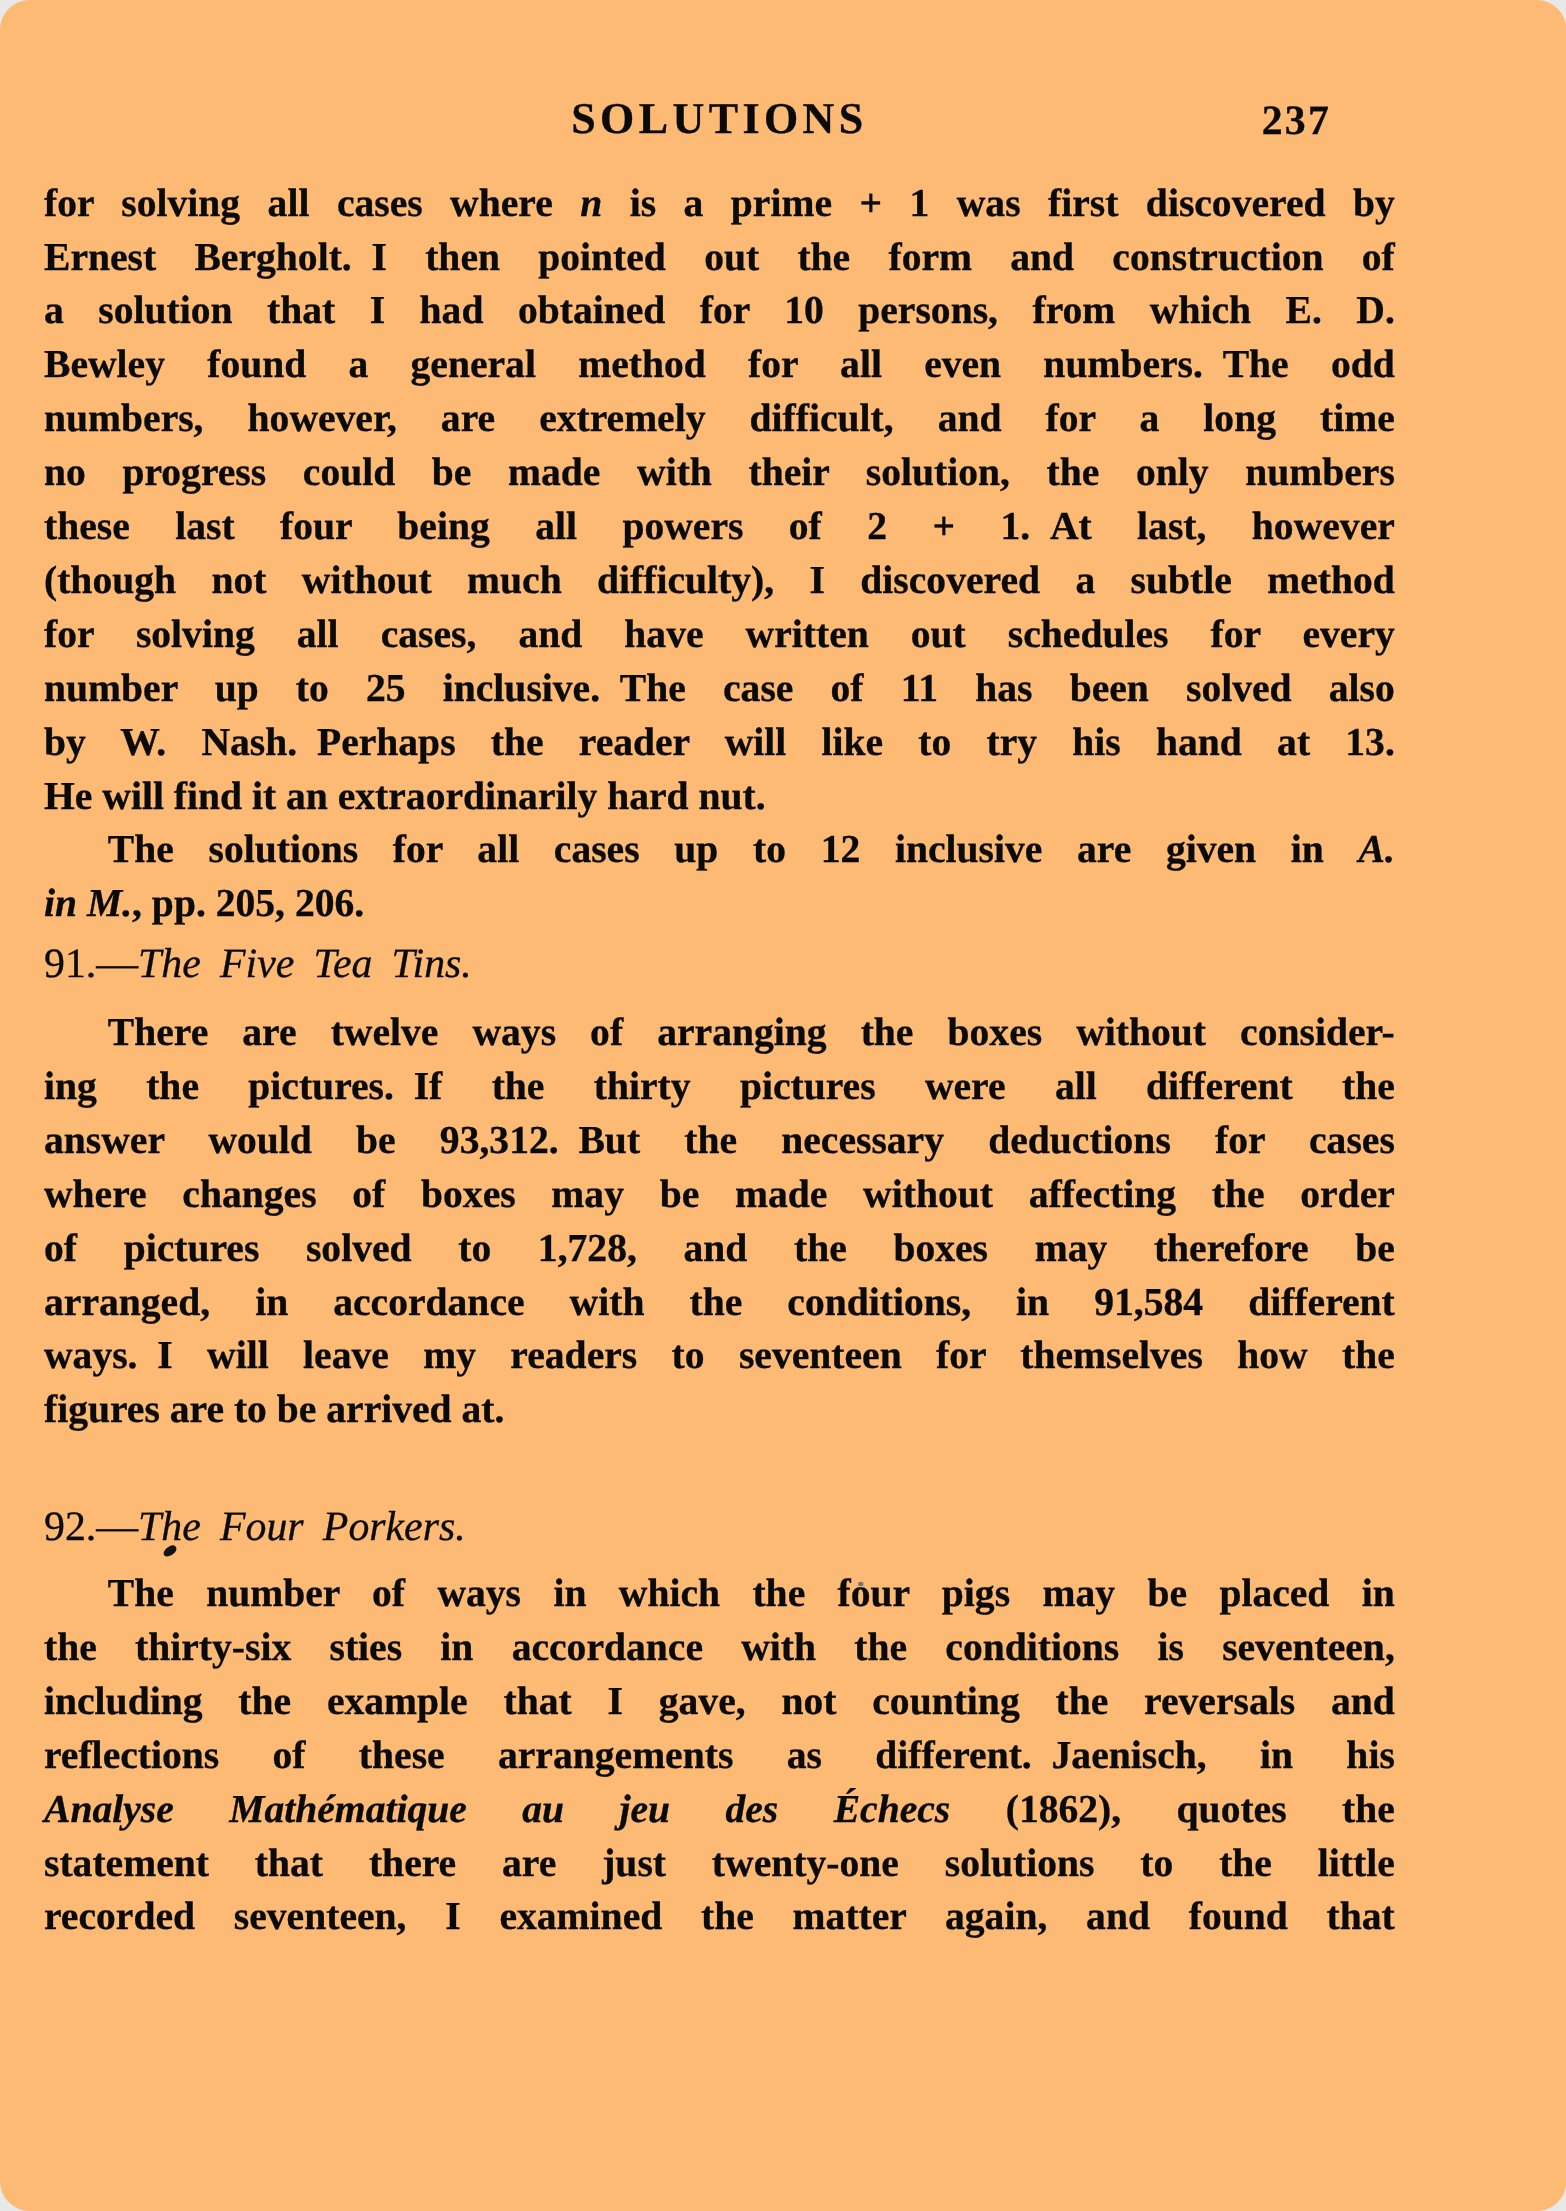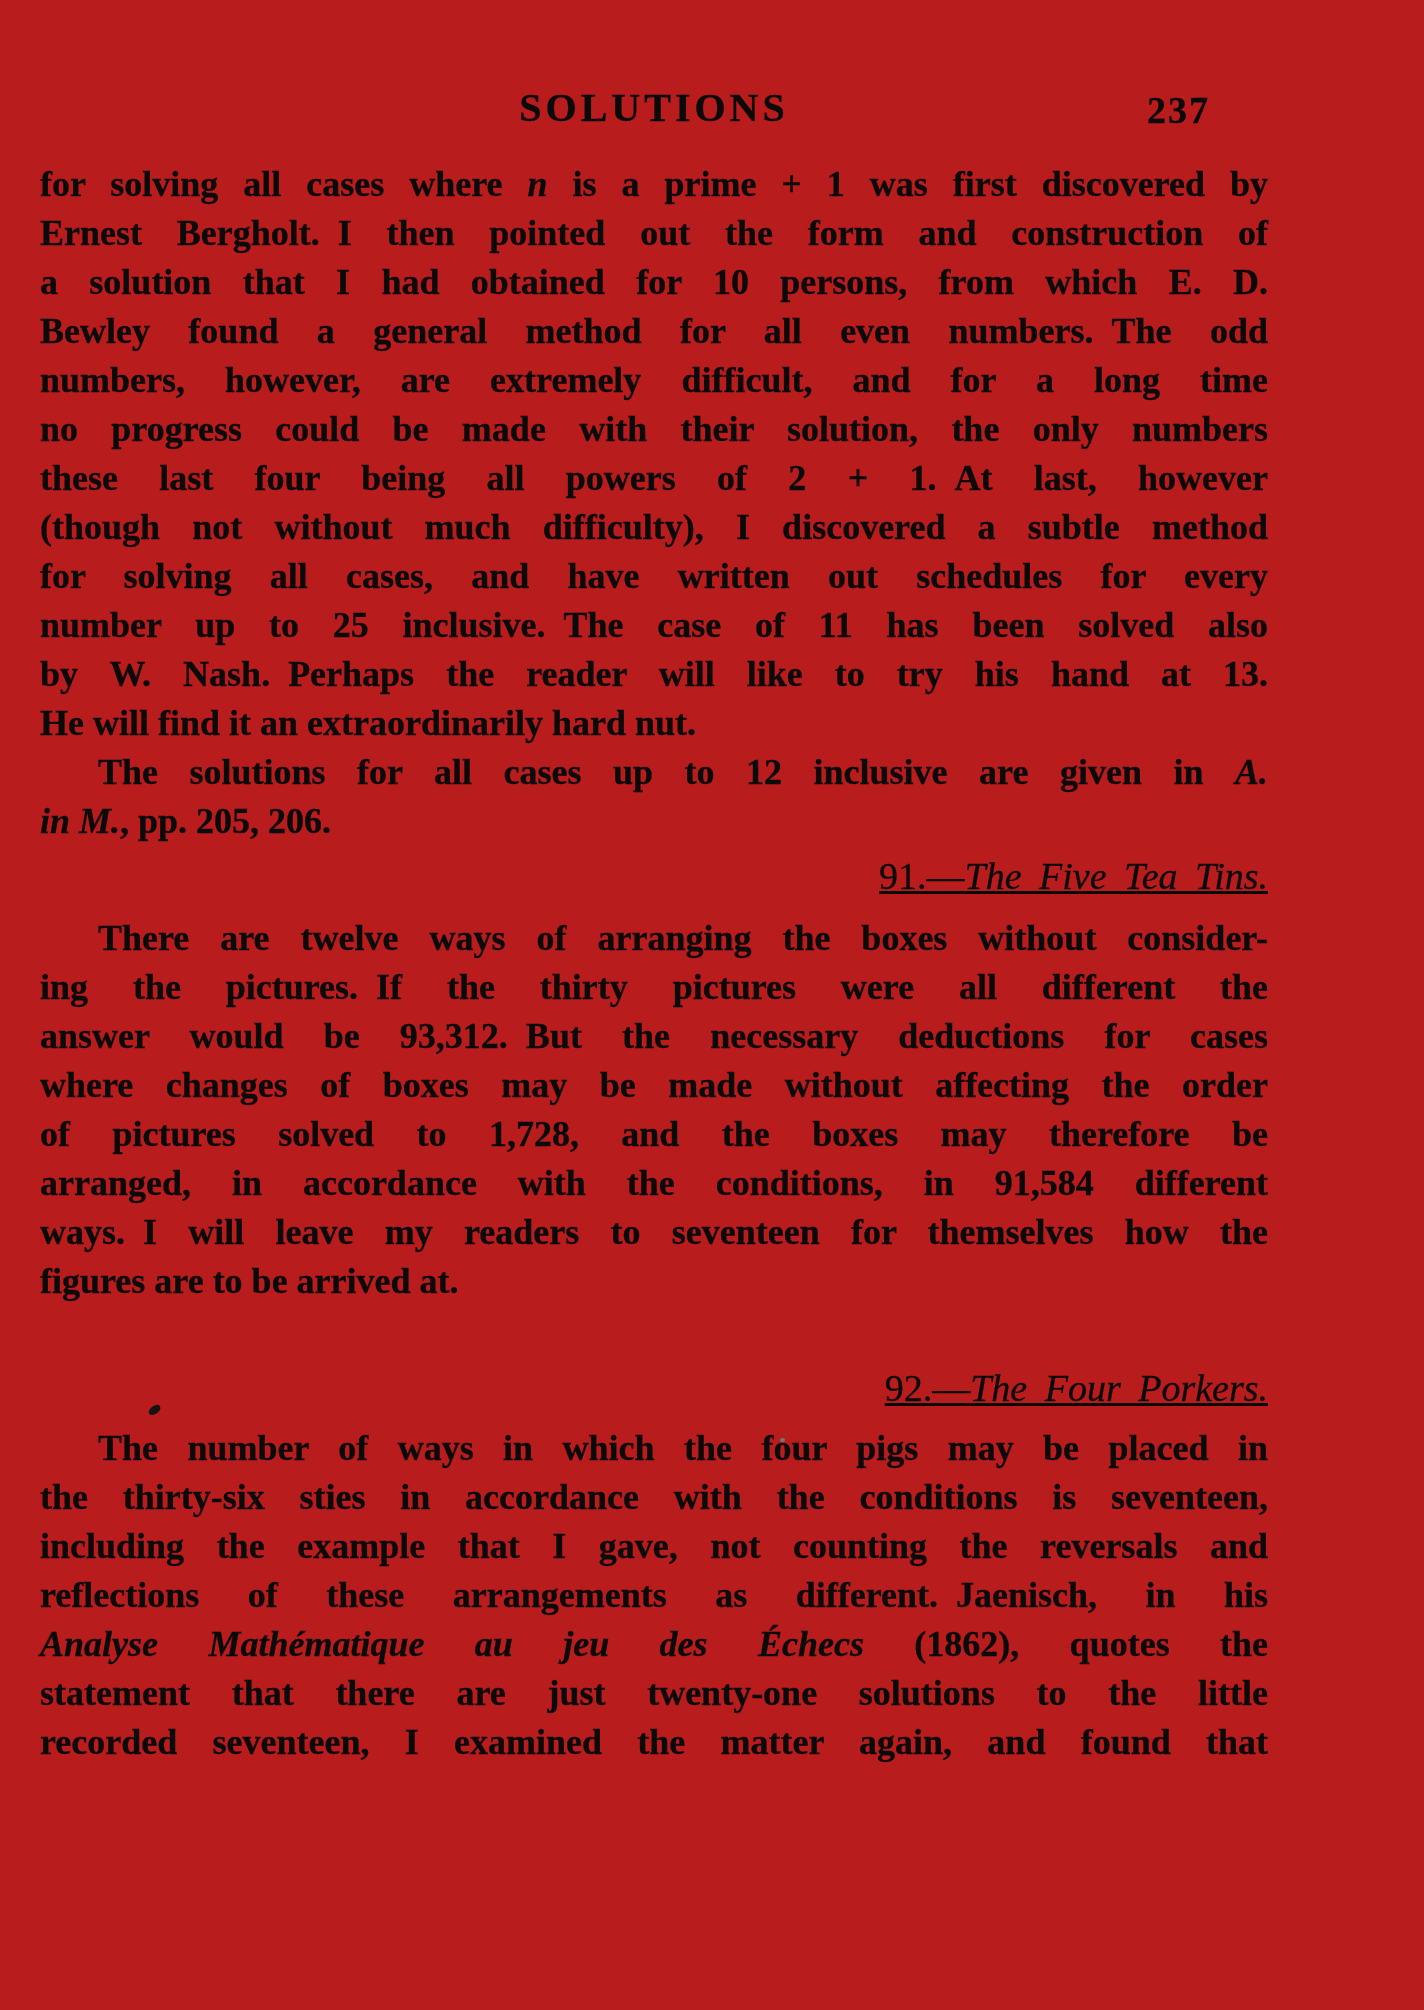--- a/index.html
+++ b/index.html
@@ -1,22 +1,23 @@
 <!DOCTYPE html>
 <html><head>
 <meta charset="utf-8">
 <style>
   html,body{margin:0;padding:0;background:#e8e8e8;}
   .page{
     position:relative;
     width:1424px;height:2010px;
-    background:#b91c1c;
+    background:#fdba74;
     color:#0a0a0a;
     font-family:"Liberation Serif","DejaVu Serif",serif;
     overflow:hidden;
+    border-radius:27px;
     -webkit-text-stroke:0.3px currentColor;
   }
   .textblock{
     position:absolute;
     left:40px;top:0;
     width:1228px;
   }
   
   .running-head{
     position:relative;
@@ -43,26 +44,25 @@
     font-size:36px;
     text-align:justify;
     text-align-last:justify;
     white-space:normal;
   }
   .line.last{text-align-last:left;}
   .line.ind{text-indent:58px;}
   .line i{font-style:italic;}
   
   .heading{
-    text-align:right;
+    text-align:left;
     font-size:38px;
     line-height:44px;
     word-spacing:8px;
     margin:8px 0 16px 0;
-    text-decoration:underline;
   }
   .heading.second{margin:60px 0 14px 0;}
   .heading .title{font-style:italic;}
   
   .speck{
     position:absolute;
     left:148px;top:1406px;
     width:13px;height:8px;
     background:#141414;
     border-radius:60% 40% 55% 45%;

